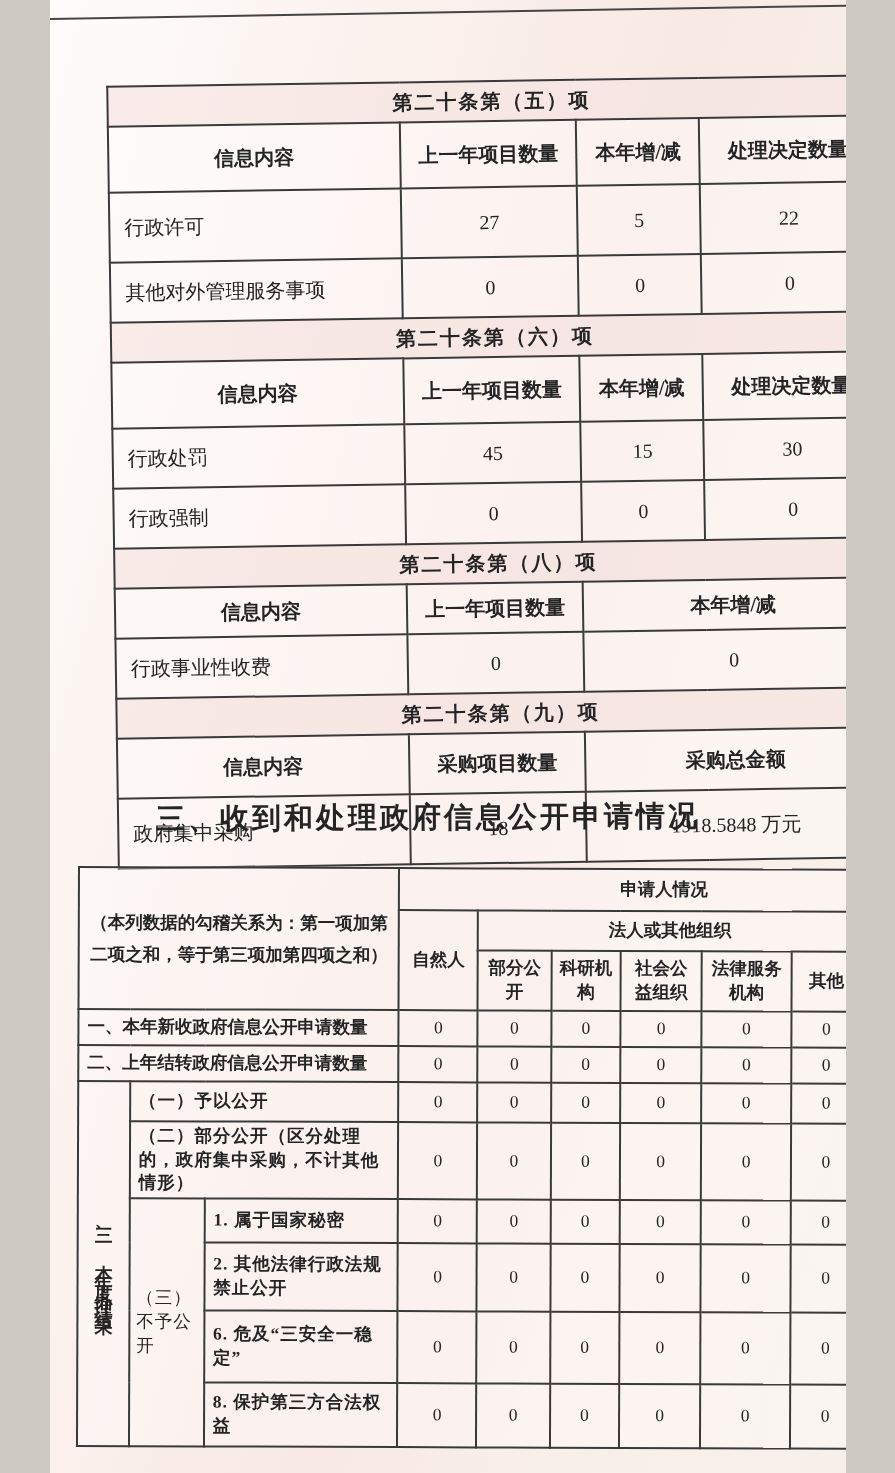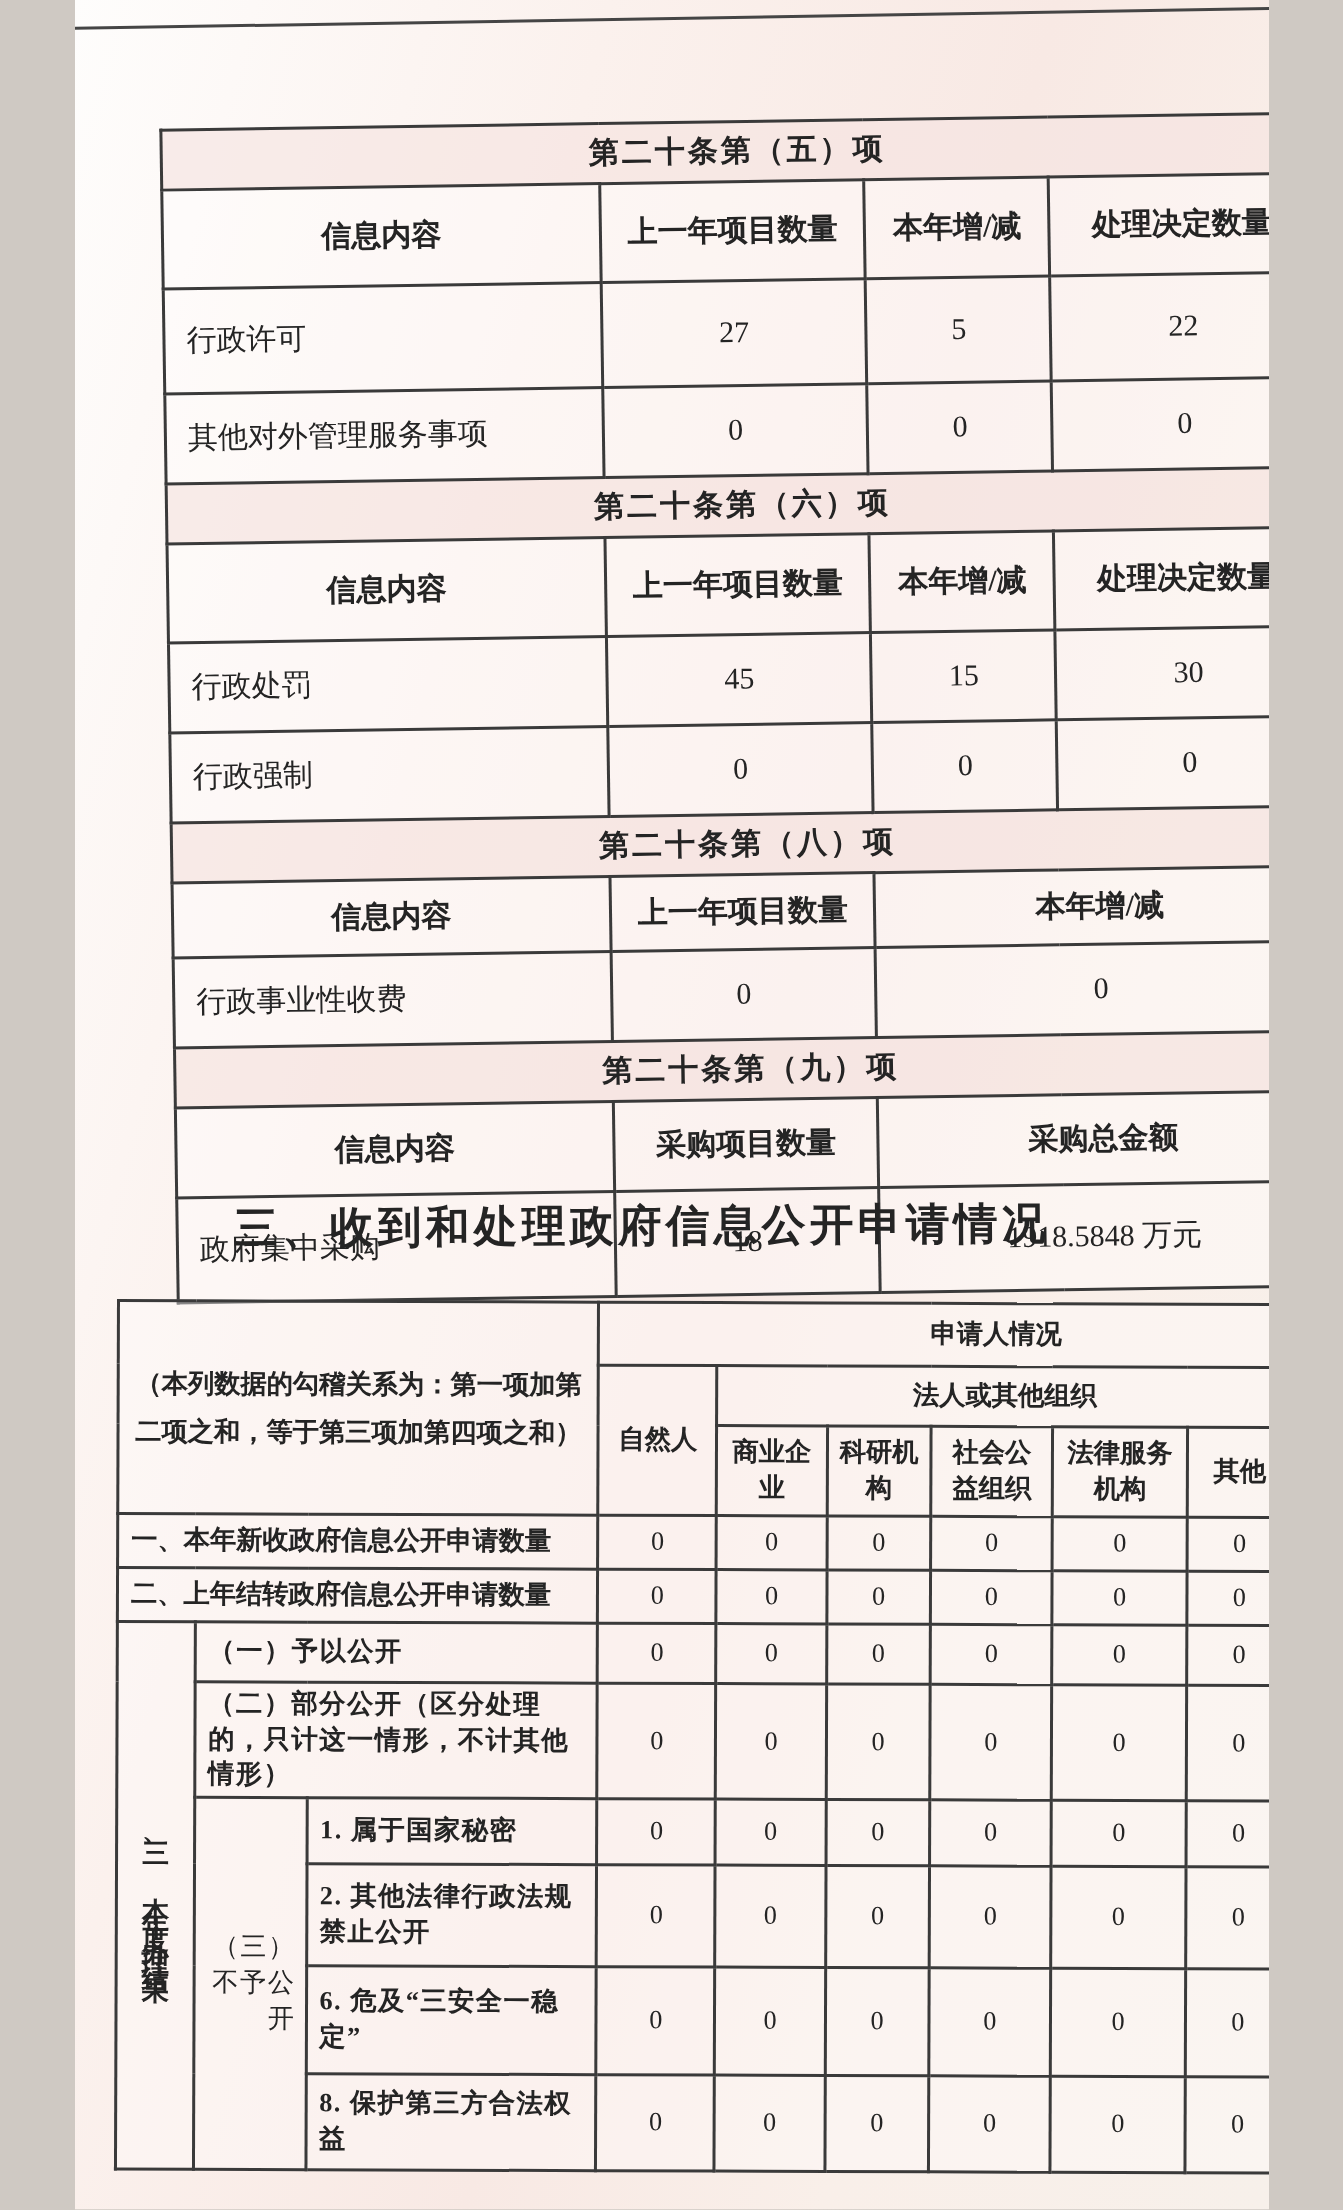--- a/index.html
+++ b/index.html
@@ -49,21 +49,21 @@
   .request-table {
     position:absolute; left:28px; top:866px; width:852px;
     font-size:17.5px;
     transform:rotate(0.2deg); transform-origin:left top;
     background:rgba(255,253,252,0.4);
   }
   .request-table td.hd { font-weight:bold; }
   .request-table td.lbl { text-align:left; padding-left:8px; font-weight:bold; }
   .request-table td.note-cell { font-weight:bold; line-height:1.85; padding:4px 10px; }
   .request-table .kai { font-weight:normal; letter-spacing:1px; }
-  .request-table td.refuse { text-align:right; padding:4px 6px; word-break:break-all; }
+  .request-table td.refuse { text-align:left; padding:4px 6px; word-break:break-all; }
   .request-table td.vcell {
     writing-mode:vertical-rl; text-orientation:upright;
     letter-spacing:9px; font-weight:bold; padding:12px 0; font-size:18px;
   }
   tr.rq-h1 td { height:36px; }
   tr.rq-h2 td { height:34px; }
   tr.rq-h3 td { height:54px; }
   tr.rq-r1 td, tr.rq-r2 td { height:30px; }
   tr.rq-r3 td { height:34px; }
   tr.rq-r4 td { height:58px; }
@@ -182,21 +182,21 @@
         <tr class="rq-h1">
       <td colspan="3" rowspan="3" class="note-cell">（本列数据的勾稽关系为：第一项加第二项之和，等于第三项加第四项之和）</td>
       <td colspan="7" class="hd">申请人情况</td>
     </tr>
     <tr class="rq-h2">
       <td rowspan="2" class="hd">自然人</td>
       <td colspan="5" class="hd">法人或其他组织</td>
       <td rowspan="2" class="hd">总计</td>
     </tr>
     <tr class="rq-h3">
-      <td class="hd">商业企业</td>
+      <td class="hd">部分公开</td>
       <td class="hd">科研机构</td>
       <td class="hd">社会公益组织</td>
       <td class="hd">法律服务机构</td>
       <td class="hd">其他</td>
     </tr>
 
     <tr class="rq-r1">
       <td colspan="3" class="lbl">一、本年新收政府信息公开申请数量</td>
       <td>0</td>
       <td>0</td>
@@ -222,21 +222,21 @@
       <td colspan="2" class="lbl kai">（一）予以公开</td>
       <td>0</td>
       <td>0</td>
       <td>0</td>
       <td>0</td>
       <td>0</td>
       <td>0</td>
       <td>0</td>
     </tr>
     <tr class="rq-r4">
-      <td colspan="2" class="lbl kai">（二）部分公开（区分处理的，只计这一情形，不计其他情形）</td>
+      <td colspan="2" class="lbl kai">（二）部分公开（区分处理的，政府集中采购，不计其他情形）</td>
       <td>0</td>
       <td>0</td>
       <td>0</td>
       <td>0</td>
       <td>0</td>
       <td>0</td>
       <td>0</td>
     </tr>
     <tr class="rq-r5">
       <td rowspan="4" class="kai refuse">（三）不予公开</td>

